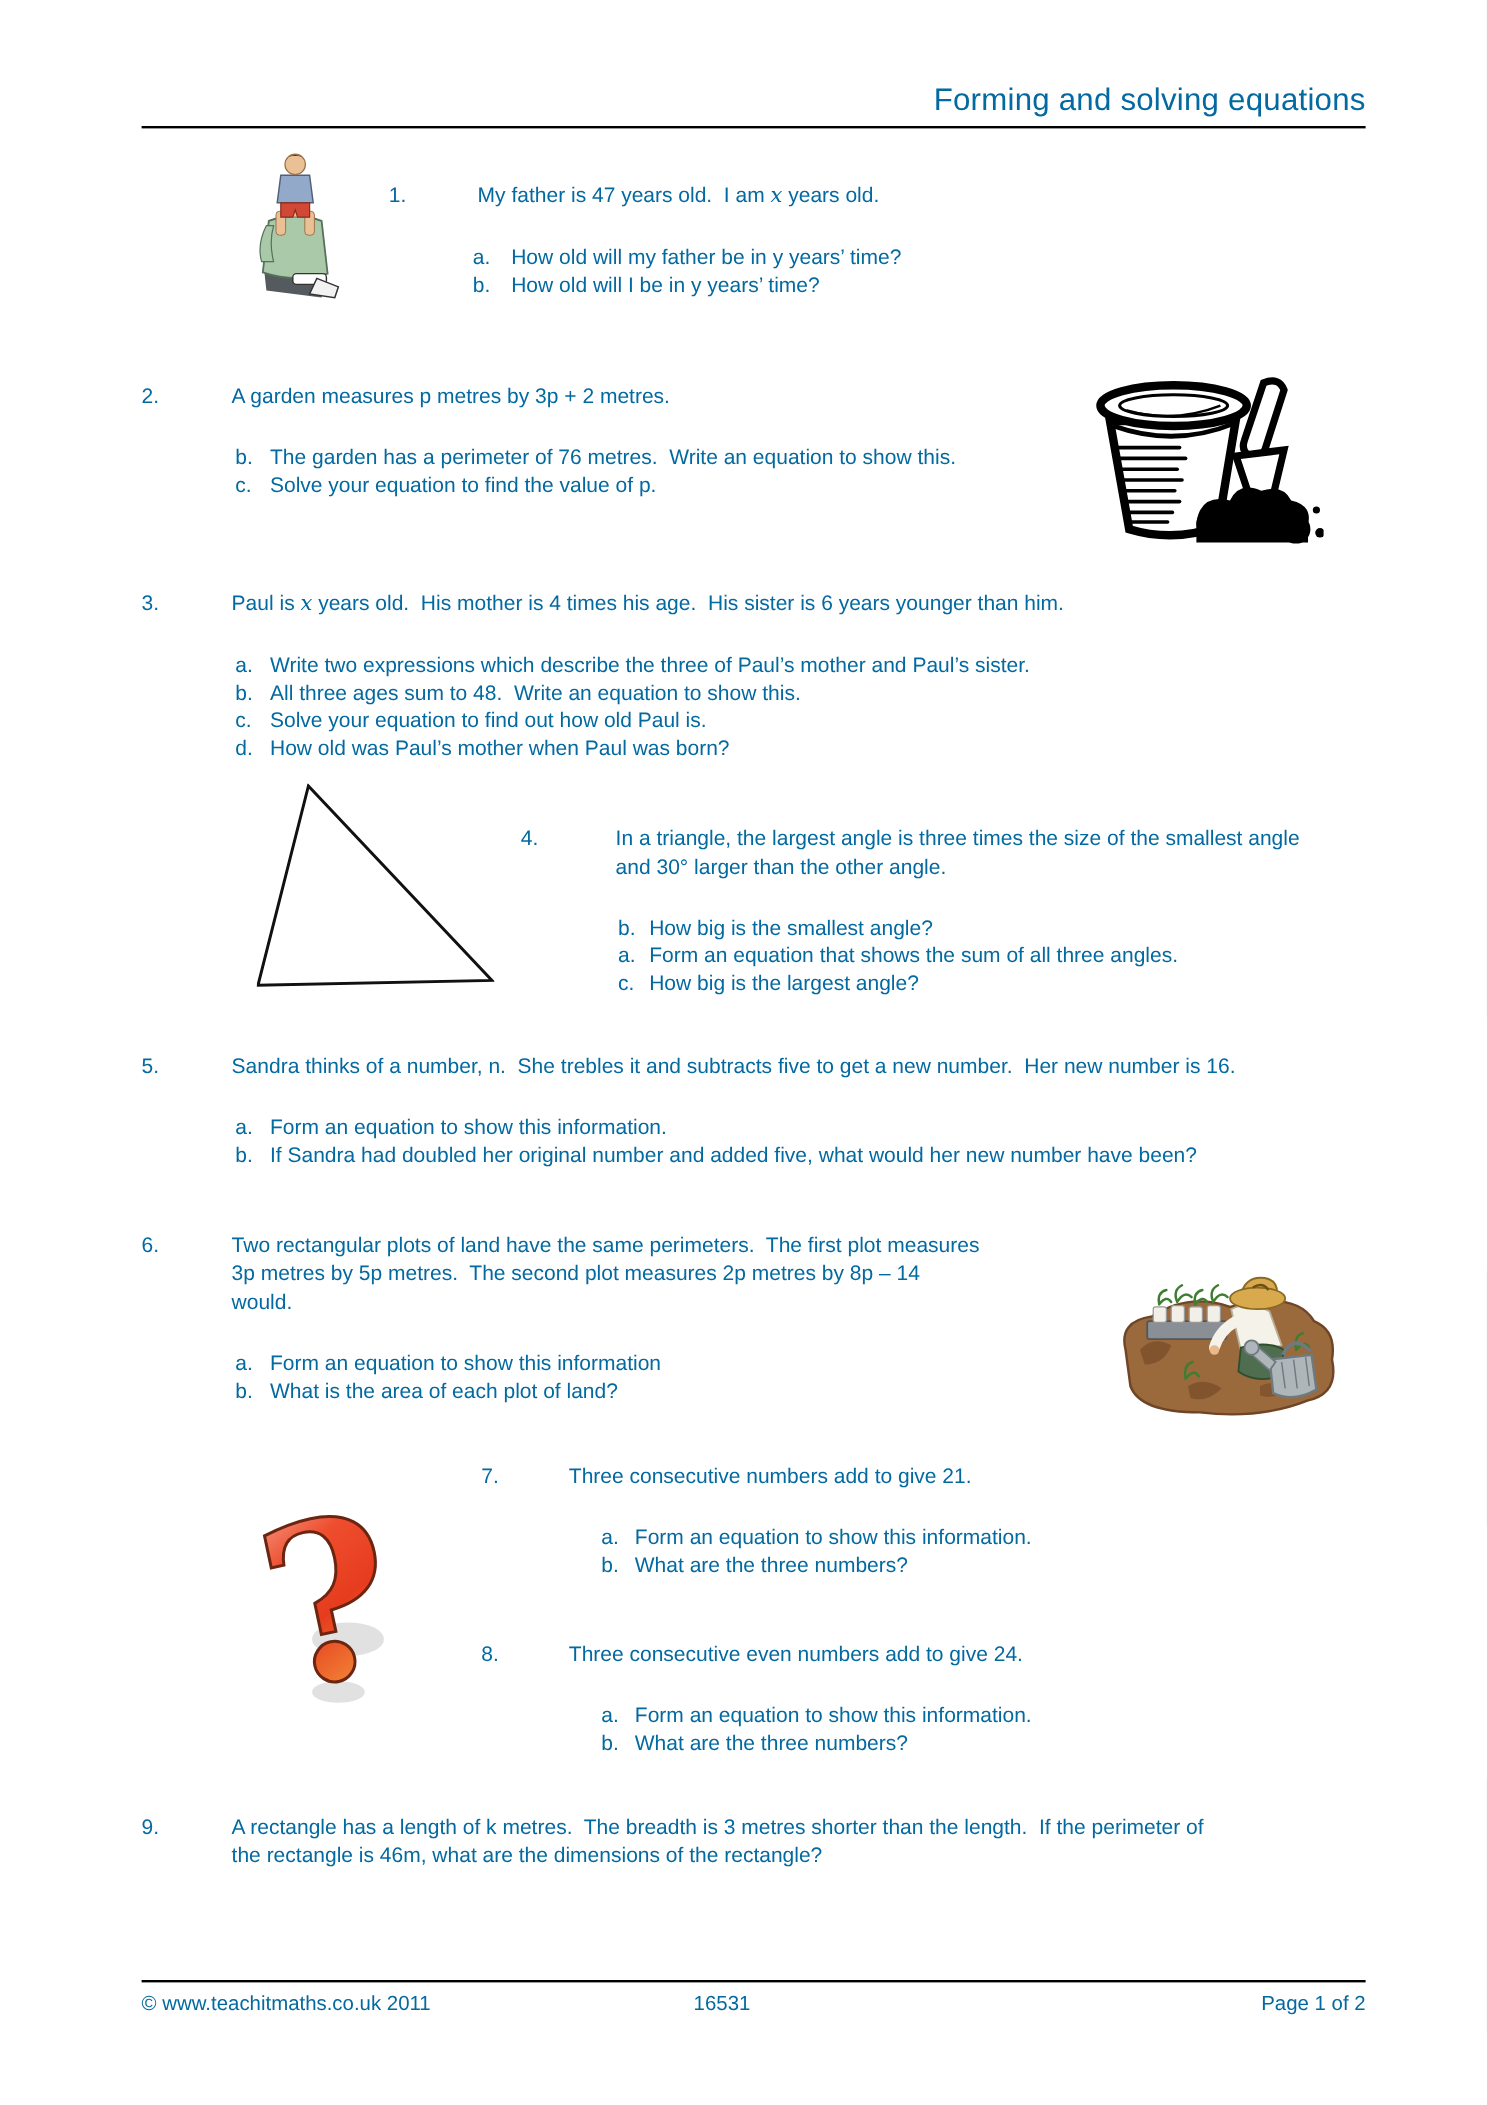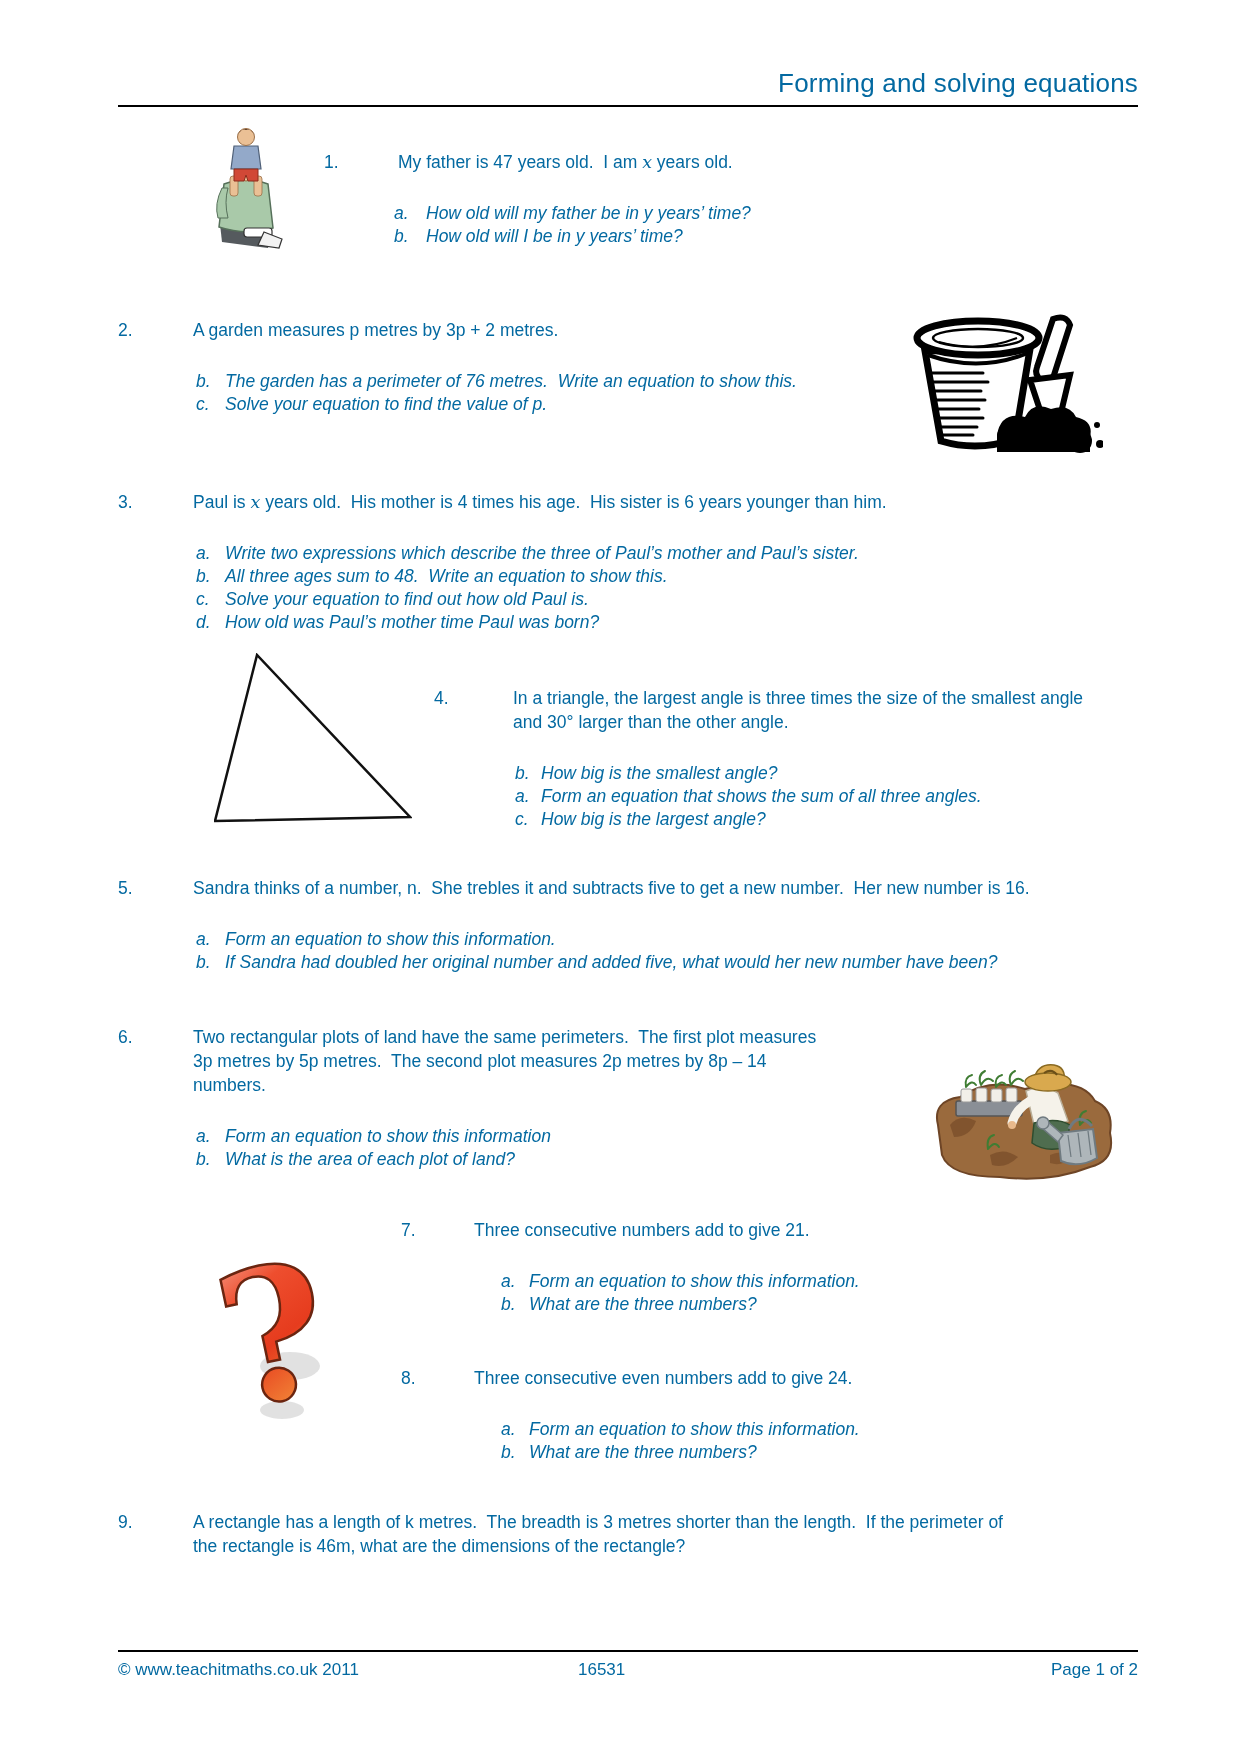--- a/index.html
+++ b/index.html
@@ -5,21 +5,21 @@
   html,body{margin:0;padding:0;background:#e9e9e9;}
   .page{position:relative;width:1239px;height:1754px;background:#ffffff;margin:0 auto;
         font-family:"Liberation Sans",sans-serif;color:#0369a1;overflow:hidden;}
   .title{position:absolute;top:68px;right:101px;font-size:26px;letter-spacing:0.2px;}
   .rule{position:absolute;left:118px;width:1020px;height:2px;background:#000;}
   .rule.top{top:105px;}
   .rule.bottom{top:1650px;}
   .q{position:absolute;font-size:17.5px;line-height:24px;}
   .qnum{position:absolute;left:0;top:0;white-space:pre;}
   .stmt{white-space:pre;}
-  .parts{margin-top:28px;font-style:italic;}
+  .parts{margin-top:28px;}
   .part{line-height:23px;white-space:pre;}
   .plabel{display:inline-block;}
   .mvar{font-family:"DejaVu Serif",serif;font-style:italic;}
   .img{position:absolute;}
   .footer-item{position:absolute;top:1660px;font-size:17px;}
   .footer-left{left:118px;}
   .footer-center{left:578px;width:100px;text-align:left;}
   .footer-right{right:101px;}
 </style>
 </head>
@@ -91,21 +91,21 @@
       <circle cx="197" cy="131" r="4" fill="#000"></circle>
   </svg>
 
   <div class="q" style="left:118px;top:490px">
     <span class="qnum">3.</span>
     <div class="stmt" style="margin-left:75px"><span>Paul is </span><span class="mvar">x</span><span> years old.  His mother is 4 times his age.  His sister is 6 years younger than him.</span></div>
     <div class="parts" style="margin-left:78px">
       <div class="part"><span class="plabel" style="width:29px">a.</span><span>Write two expressions which describe the three of Paul’s mother and Paul’s sister.</span></div>
       <div class="part"><span class="plabel" style="width:29px">b.</span><span>All three ages sum to 48.  Write an equation to show this.</span></div>
       <div class="part"><span class="plabel" style="width:29px">c.</span><span>Solve your equation to find out how old Paul is.</span></div>
-      <div class="part"><span class="plabel" style="width:29px">d.</span><span>How old was Paul’s mother time Paul was born?</span></div>
+      <div class="part"><span class="plabel" style="width:29px">d.</span><span>How old was Paul’s mother when Paul was born?</span></div>
     </div>
   </div>
 
   <svg class="img" style="left:214px;top:653px" width="198" height="172" viewBox="0 0 198 172">
     <polygon points="43,2 1,168 196,164" fill="none" stroke="#111" stroke-width="2.5"></polygon>
   </svg>
 
   <div class="q" style="left:434px;top:686px">
     <span class="qnum">4.</span>
     <div class="stmt" style="margin-left:79px"><span>In a triangle, the largest angle is three times the size of the smallest angle</span><br><span>and 30° larger than the other angle.</span></div>
@@ -120,21 +120,21 @@
     <span class="qnum">5.</span>
     <div class="stmt" style="margin-left:75px">Sandra thinks of a number, n.  She trebles it and subtracts five to get a new number.  Her new number is 16.</div>
     <div class="parts" style="margin-left:78px">
       <div class="part"><span class="plabel" style="width:29px">a.</span><span>Form an equation to show this information.</span></div>
       <div class="part"><span class="plabel" style="width:29px">b.</span><span>If Sandra had doubled her original number and added five, what would her new number have been?</span></div>
     </div>
   </div>
 
   <div class="q" style="left:118px;top:1025px">
     <span class="qnum">6.</span>
-    <div class="stmt" style="margin-left:75px"><span>Two rectangular plots of land have the same perimeters.  The first plot measures</span><br><span>3p metres by 5p metres.  The second plot measures 2p metres by 8p – 14</span><br><span>numbers.</span></div>
+    <div class="stmt" style="margin-left:75px"><span>Two rectangular plots of land have the same perimeters.  The first plot measures</span><br><span>3p metres by 5p metres.  The second plot measures 2p metres by 8p – 14</span><br><span>would.</span></div>
     <div class="parts" style="margin-left:78px">
       <div class="part"><span class="plabel" style="width:29px">a.</span><span>Form an equation to show this information</span></div>
       <div class="part"><span class="plabel" style="width:29px">b.</span><span>What is the area of each plot of land?</span></div>
     </div>
   </div>
 
   <svg class="img" style="left:930px;top:1005px" width="185" height="180" viewBox="0 0 185 180">
     <path d="M8 120 Q2 96 30 92 Q60 72 95 84 Q150 70 165 96 Q184 104 180 128 Q186 156 160 162 Q120 178 70 172 Q20 172 12 150 Z" fill="#9a6a3d" stroke="#6e4526" stroke-width="2"></path>
     <path d="M20 120 Q30 108 46 116 Q40 132 24 132 Z" fill="#7a4f2a" opacity="0.8"></path>
     <path d="M60 150 Q74 142 88 152 Q76 164 62 160 Z" fill="#7a4f2a" opacity="0.8"></path>

